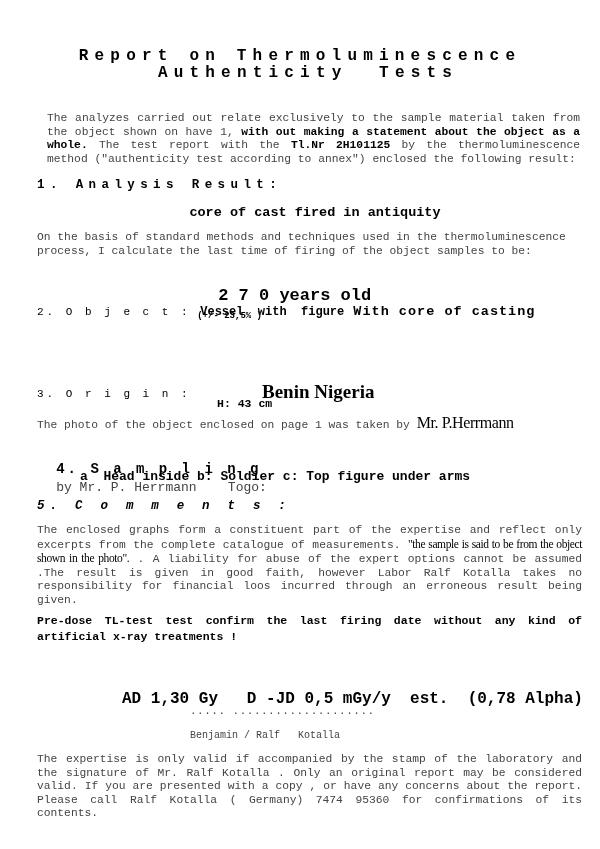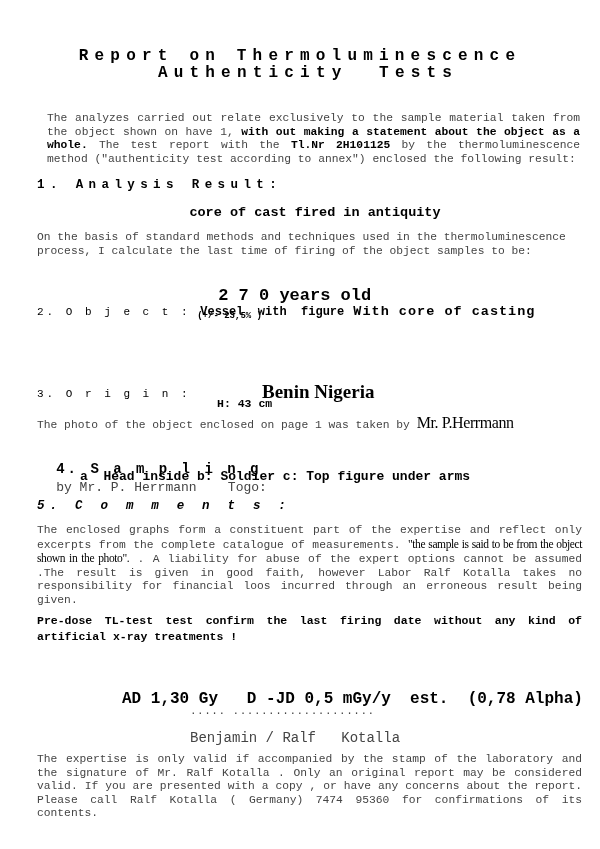--- a/index.html
+++ b/index.html
@@ -70,15 +70,15 @@
 
 <div class="abs para justify gray" style="left:37px; top:524px; width:545px;">
   <span>The enclosed graphs form a constituent part of the expertise and  reflect only excerpts from the complete catalogue of measurements. </span><span class="serif" style="font-size:11.5px; letter-spacing:-0.4px;">"the sample is said to be from the object shown in the photo".</span><span> . A liability for abuse of the expert options cannot be assumed .The result is given in good faith, however Labor Ralf Kotalla takes no responsibility for financial loos incurred through an erroneous result being given.</span>
 </div>
 
 <div class="abs b para justify" style="left:37px; top:613px; width:545px; font-size:11.5px; line-height:16px;">Pre-dose TL-test test confirm the last firing date without any kind of artificial x-ray treatments !</div>
 
 <div class="abs b" style="left:122px; top:656px; font-size:16px; white-space:pre;margin-top:34px;">AD 1,30 Gy   D -JD 0,5 mGy/y  est.  (0,78 Alpha)</div>
 
 <div class="abs gray" style="left:190px; top:705px; font-size:11px; white-space:pre; letter-spacing:0.5px;">..... ....................</div>
-<div class="abs gray" style="left:190px; top:730px; font-size:14px; white-space:pre;">Benjamin / Ralf   Kotalla</div>
+<div class="abs gray" style="left:190px; top:730px; font-size:10px; white-space:pre;">Benjamin / Ralf   Kotalla</div>
 
 <div class="abs para justify gray" style="left:37px; top:753px; width:545px; white-space:pre-line;">    The expertise is only  valid  if  accompanied  by the stamp of the laboratory and the signature of Mr. Ralf Kotalla . Only an original report may be considered valid. If you are presented with a copy , or have any concerns about the report. Please call Ralf Kotalla ( Germany) 7474 95360 for confirmations of its contents.</div>
 
 </body></html>

